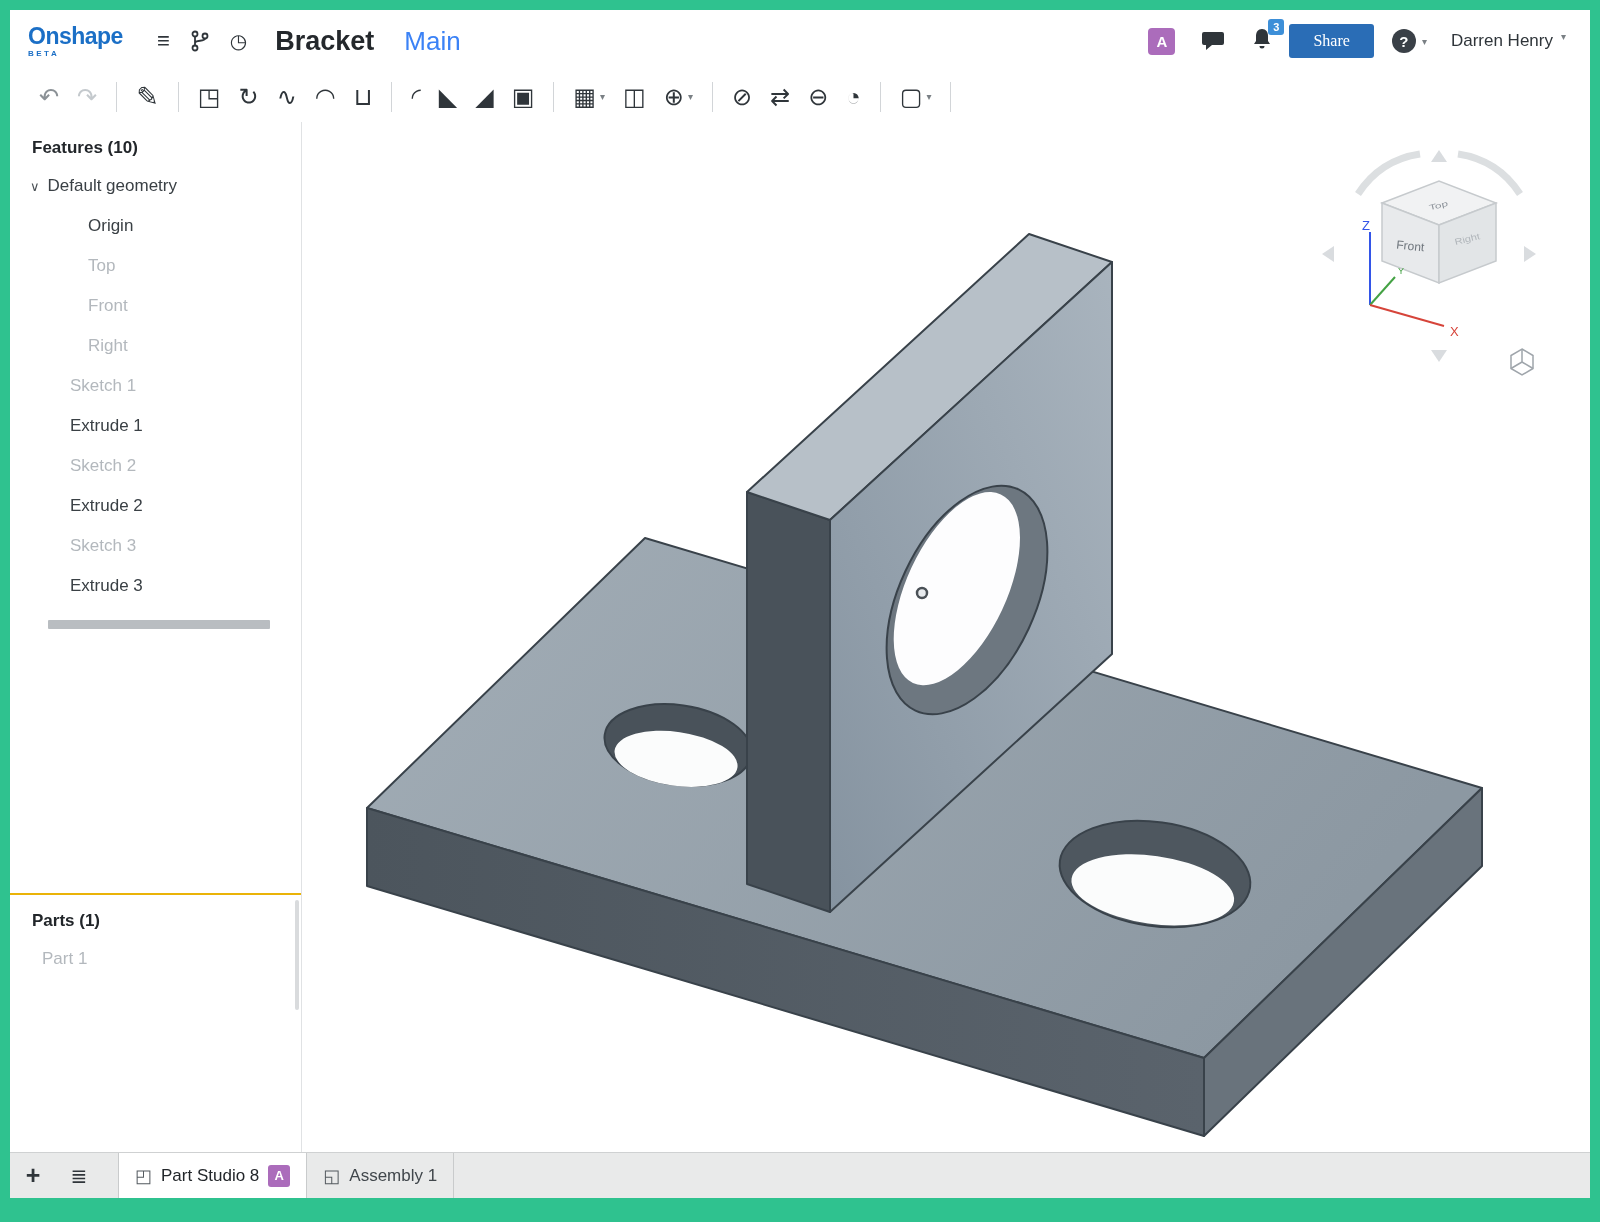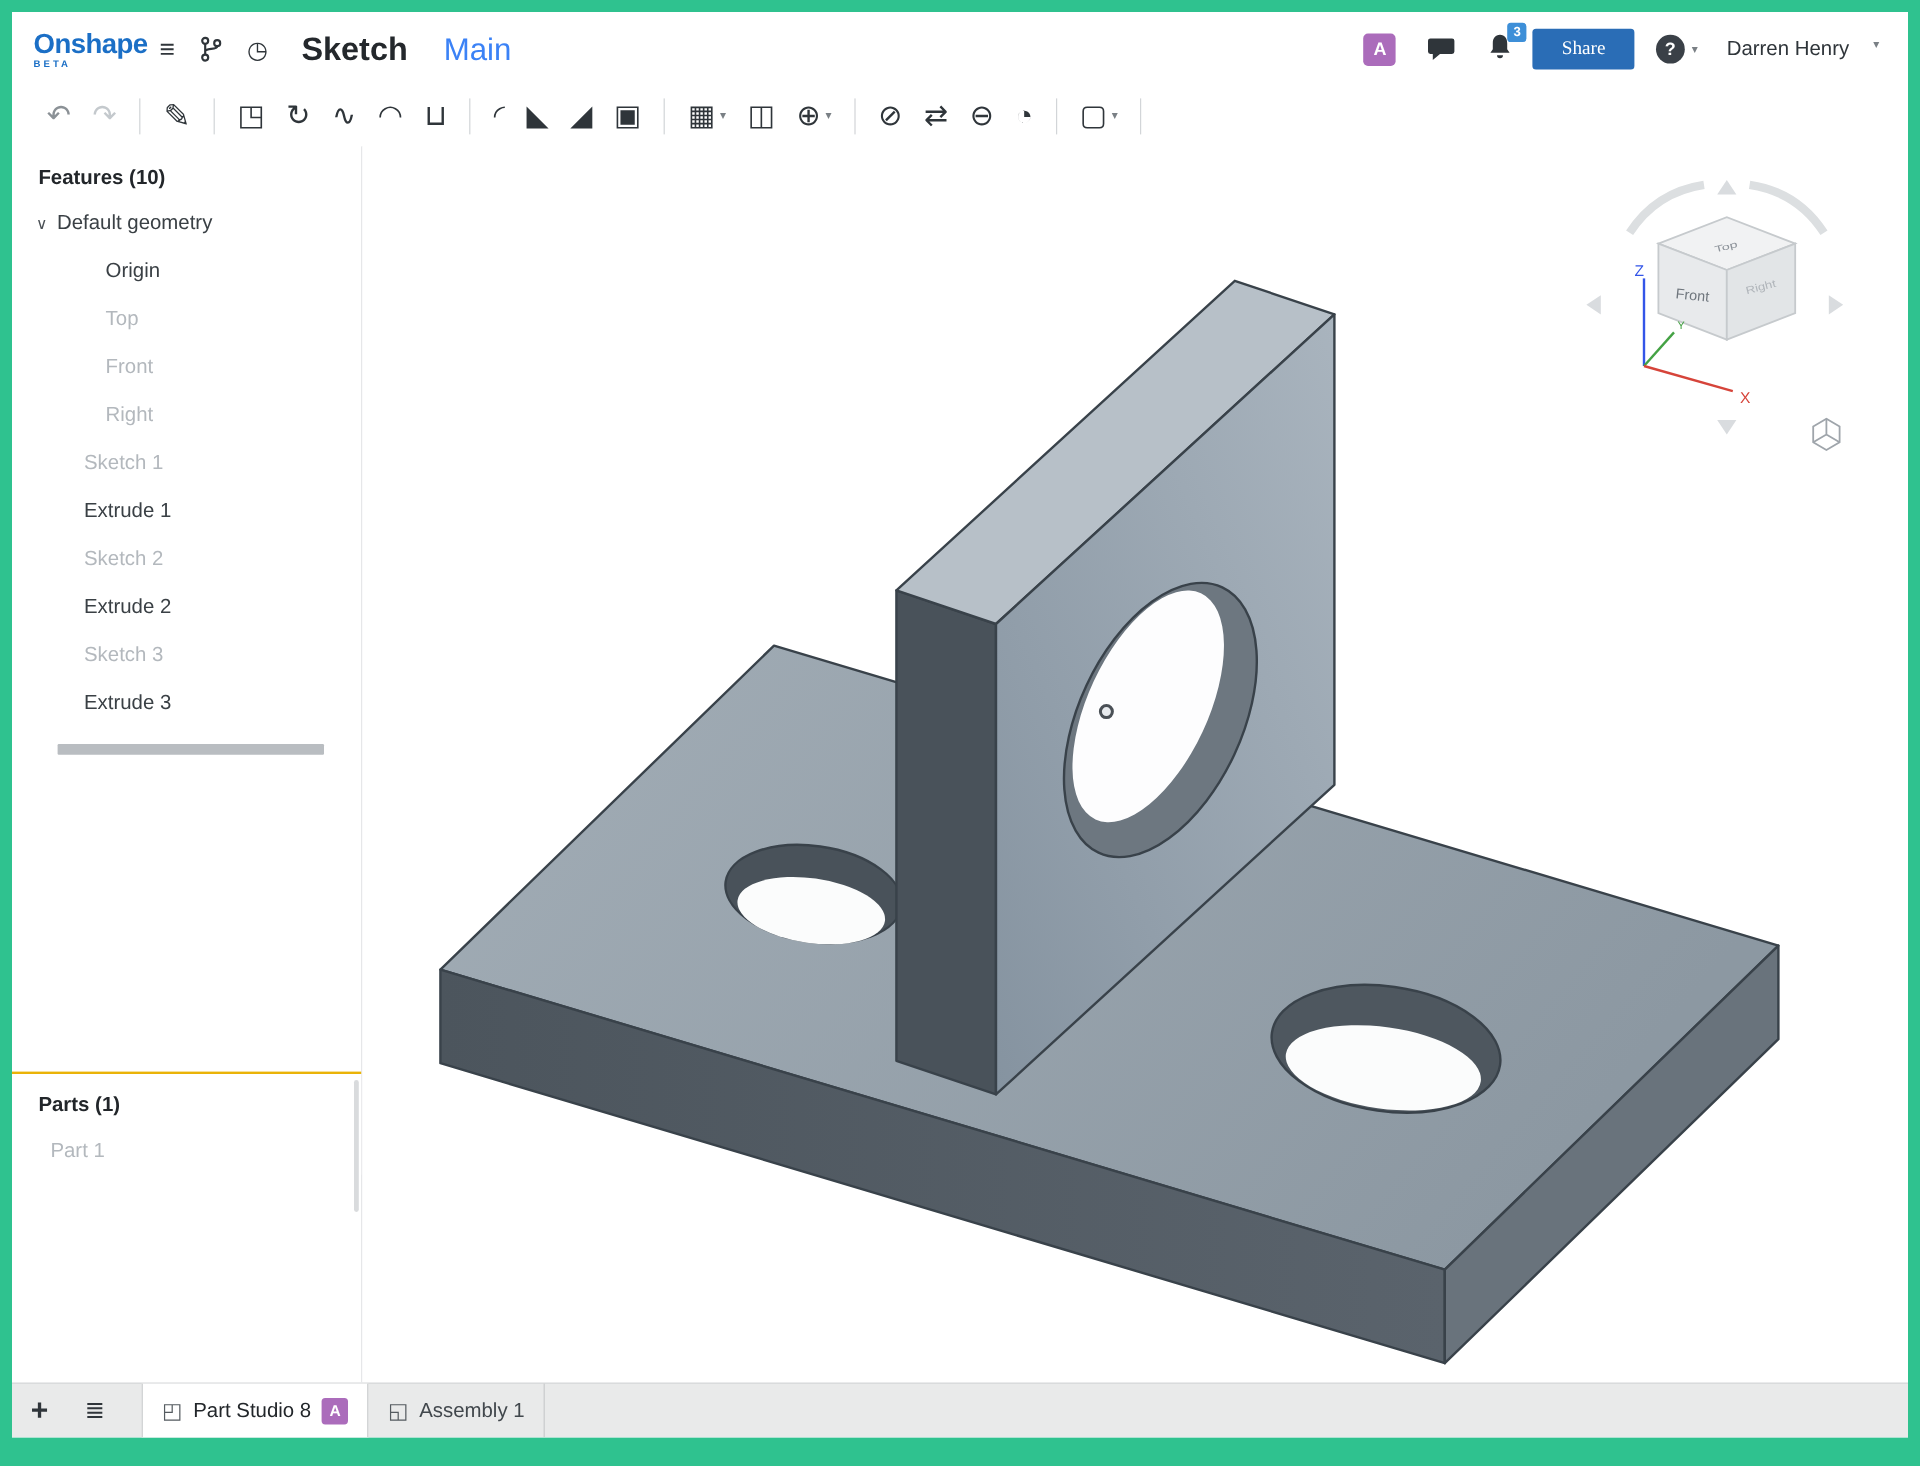--- a/index.html
+++ b/index.html
@@ -9,40 +9,40 @@
   *{box-sizing:border-box}
   html,body{margin:0;padding:0}
   body{
     width:1600px;height:1222px;
     border:10px solid var(--frame);border-bottom-width:24px;
     background:#fff;overflow:hidden;
     font-family:"Liberation Sans", sans-serif;color:var(--ink);
   }
   
   .topbar{height:62px;display:flex;align-items:center;padding:0 18px;background:#fff}
-  .logo{display:flex;flex-direction:column;line-height:1;cursor:pointer}
+  .logo{display:flex;flex-direction:column;line-height:1;margin-right:24px;cursor:pointer}
   .logo-main{font-size:23px;font-weight:bold;color:var(--brand);letter-spacing:-.5px}
   .logo-sub{font-size:8px;font-weight:bold;color:var(--brand);letter-spacing:2.5px;margin-top:2px}
   .iconbtn{background:none;border:none;padding:4px 10px;cursor:pointer;color:var(--ink);display:flex;align-items:center}
   .g22{font-size:22px}.g20{font-size:20px}
   .doc-title{font-size:27px;font-weight:600;color:#24282c;margin:0 0 0 18px}
   .workspace{font-size:26px;color:#3b82f6;margin-left:30px}
   .topbar-right{margin-left:auto;display:flex;align-items:center;gap:16px}
   .avatar{width:27px;height:27px;background:var(--purple);color:#fff;border-radius:4px;
     display:flex;align-items:center;justify-content:center;font-size:15px;font-weight:bold;cursor:pointer}
   .bell-wrap{position:relative;cursor:pointer}
   .badge{position:absolute;top:-8px;right:-11px;background:#3d8fd8;color:#fff;font-size:11px;
     font-weight:bold;padding:1px 5px;border-radius:3px;line-height:1.3}
   .share{background:var(--share);color:#fff;border:none;border-radius:3px;font-size:16px;
     padding:8px 24px;cursor:pointer;font-family:Liberation Serif, serif}
   .helpbtn{display:flex;align-items:center;gap:6px;background:none;border:none;cursor:pointer;padding:2px}
   .help-circle{width:24px;height:24px;border-radius:50%;background:#3a4047;color:#fff;
     font-weight:bold;font-size:15px;display:flex;align-items:center;justify-content:center}
   .drop{font-size:10px;color:#7a8085}
-  .user{display:flex;align-items:flex-start;gap:20px;font-size:17px;color:var(--ink);cursor:pointer;background:none;border:none;font-family:inherit}
+  .user{display:flex;align-items:flex-start;gap:8px;font-size:17px;color:var(--ink);cursor:pointer;background:none;border:none;font-family:inherit}
   
   .toolbar{height:50px;display:flex;align-items:center;padding:0 10px 0 20px;background:#fff}
   .tbtn{background:none;border:none;padding:2px 9px;font-size:24px;color:var(--ink);
     cursor:pointer;display:flex;align-items:center;gap:4px;font-family:inherit;line-height:1}
   .sep{width:1px;height:30px;background:#d2d5d8;margin:0 10px;flex:none}
   .undo-c{color:#8b9196}.redo-c{color:#c4c9cd}.big{font-size:27px}
   
   .content{display:flex;height:1030px}
   .panel{width:292px;flex:none;border-right:1px solid #e0e2e4;position:relative;padding-top:16px;background:#fff}
   .panel-h{font-size:17px;font-weight:bold;color:#22262a;padding:0 0 8px 22px}
@@ -86,21 +86,21 @@
         <circle cx="5" cy="4" r="2.5"></circle>
           <circle cx="5" cy="18" r="2.5"></circle>
           <circle cx="15" cy="6" r="2.5"></circle>
         <path d="M5,6.5 L5,15.5 M5,13 C5,9.5 15,12 15,8.5"></path>
       </g>
     </svg>
   </button>
   <button class="iconbtn">
     <span class="g20">◷</span>
   </button>
-  <h1 class="doc-title">Sketch</h1>
+  <h1 class="doc-title">Bracket</h1>
   <span class="workspace">Main</span>
 
   <div class="topbar-right">
     <div class="avatar">A</div>
     <button class="iconbtn">
       <svg width="24" height="22" viewBox="0 0 24 22">
         <path d="M3 2 h18 a2 2 0 0 1 2 2 v9 a2 2 0 0 1 -2 2 h-10 l-6 5 v-5 h-2 a2 2 0 0 1 -2 -2 v-9 a2 2 0 0 1 2 -2 z" fill="#2f353a"></path>
       </svg>
     </button>
     <div class="bell-wrap">

